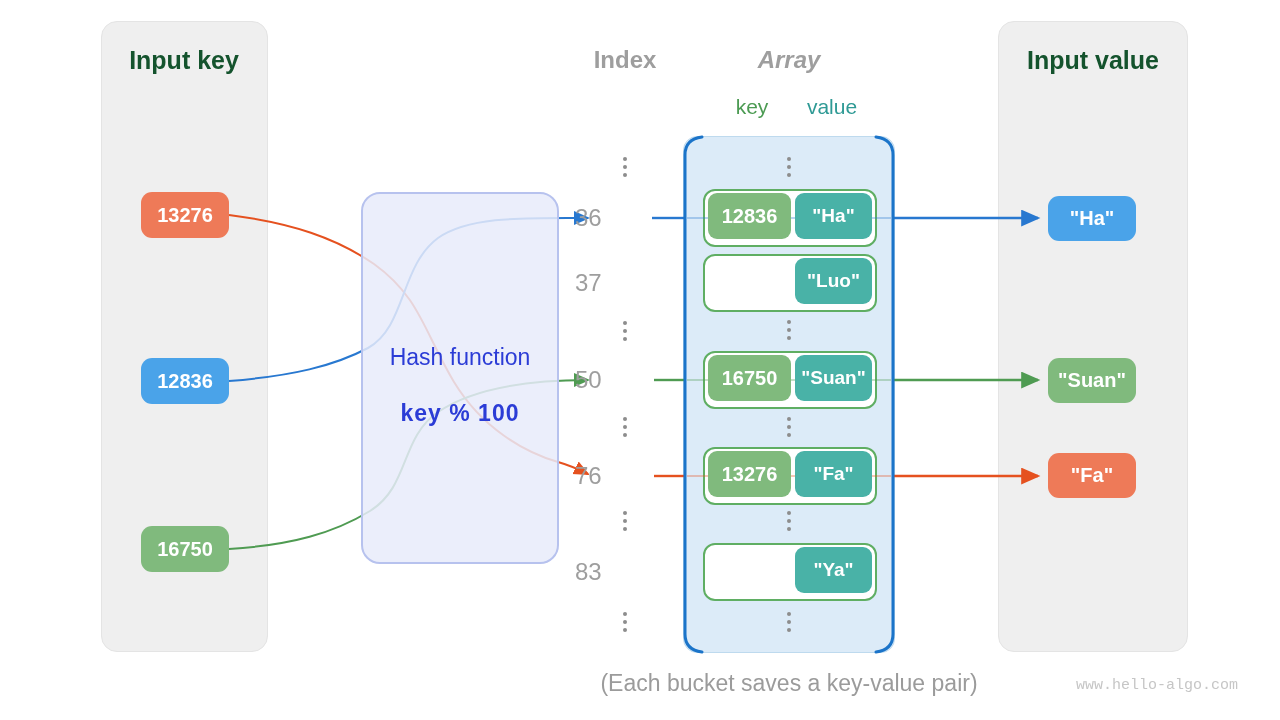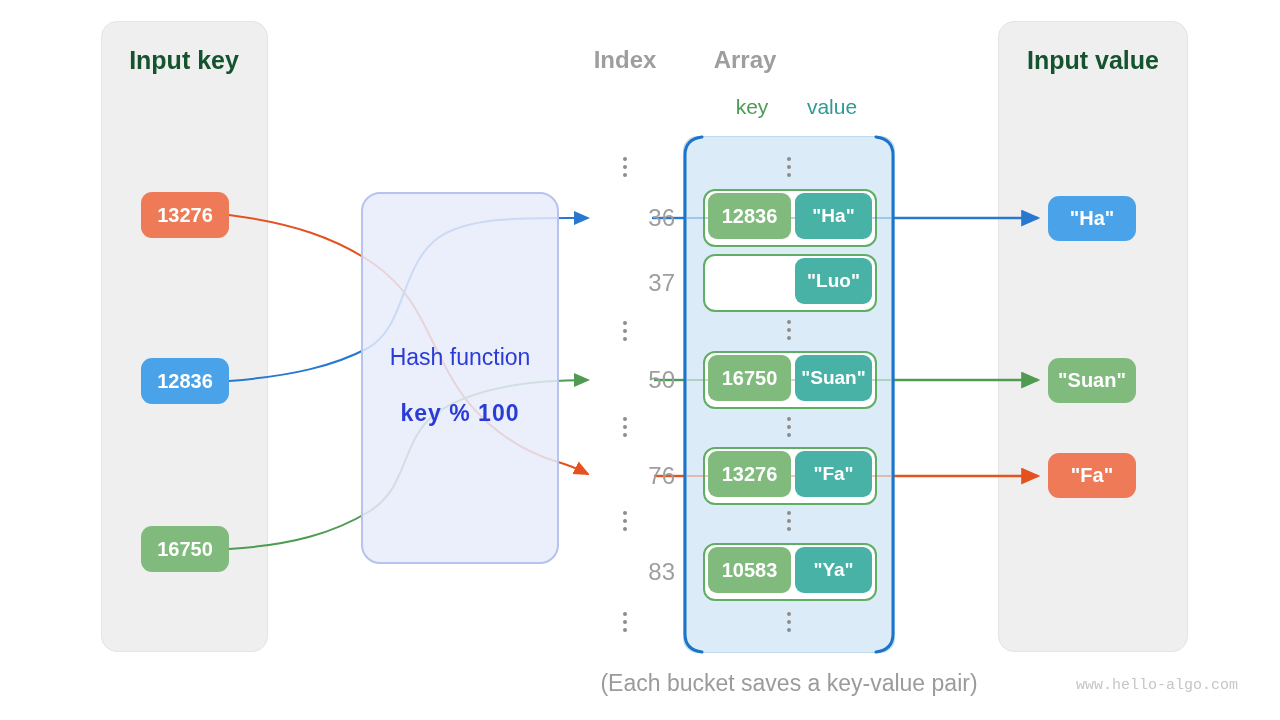--- a/index.html
+++ b/index.html
@@ -40,21 +40,21 @@
     position:absolute; left:460px; top:344px; transform:translateX(-50%);
     font-size:23px; color:#2b3cd6; z-index:4; white-space:nowrap;
   }
   .hash-line2 {
     position:absolute; left:460px; top:400px; transform:translateX(-50%);
     font-size:23px; font-weight:700; letter-spacing:1px; color:#2b3cd6; z-index:4; white-space:nowrap;
   }
 
   
   .idx {
-    position:absolute; left:575px; width:100px; text-align:right;
+    position:absolute; left:575px; width:100px; text-align:left;
     font-size:24px; color:#9e9e9e; line-height:28px; z-index:4;
   }
 
   
   .kv-header { position:absolute; top:95px; transform:translateX(-50%); font-size:21px; z-index:4; }
   .kv-key   { color:#4c9b53; }
   .kv-value { color:#2f9a95; }
 
   
   .array-bg {
@@ -127,21 +127,21 @@
   <line x1="894" y1="218" x2="1038" y2="218" stroke="#2878d0" stroke-width="2.4" marker-end="url(#mb)"></line>
   <line x1="894" y1="380" x2="1038" y2="380" stroke="#4f9b52" stroke-width="2.4" marker-end="url(#mg)"></line>
   <line x1="894" y1="476" x2="1038" y2="476" stroke="#e5511f" stroke-width="2.4" marker-end="url(#mo)"></line>
 
   <path d="M 702 137 Q 685 139 685 155 L 685 634 Q 685 650 702 652" fill="none" stroke="#1b74c9" stroke-width="3" stroke-linecap="round"></path>
   <path d="M 876 137 Q 893 139 893 155 L 893 634 Q 893 650 876 652" fill="none" stroke="#1b74c9" stroke-width="3" stroke-linecap="round"></path>
 </svg>
 
 <div class="panel-title" style="left:184px;">Input key</div>
 <div class="col-title" style="left:625px;">Index</div>
-<div class="col-title" style="left:745px;">Array</div>
+<div class="col-title" style="left:789px;font-style:italic;">Array</div>
 <div class="panel-title" style="left:1093px;">Input value</div>
 <div class="kv-header kv-key" style="left:752px;">key</div>
 <div class="kv-header kv-value" style="left:832px;">value</div>
 
 <div class="chipbox in-chip bg-orange" style="top:192px;">13276</div>
 <div class="chipbox in-chip bg-blue" style="top:358px;">12836</div>
 <div class="chipbox in-chip bg-green" style="top:526px;">16750</div>
 
 <div class="hash-line1">Hash function</div>
 <div class="hash-line2">key % 100</div>
@@ -222,21 +222,20 @@
 </div>
 
 <div class="vdots" style="left:789px; top:521px;">
     <i></i>
     <i></i>
     <i></i>
   </div>
 
 <div class="arow" style="top:543px;">
   <div class="bucket"></div>
-  <div class="kvchip kchip">10583</div>
   <div class="kvchip vchip">"Ya"</div>
 </div>
 
 <div class="vdots" style="left:789px; top:622px;">
     <i></i>
     <i></i>
     <i></i>
   </div>
 
 <div class="chipbox out-chip bg-blue" style="top:196px;">"Ha"</div>

